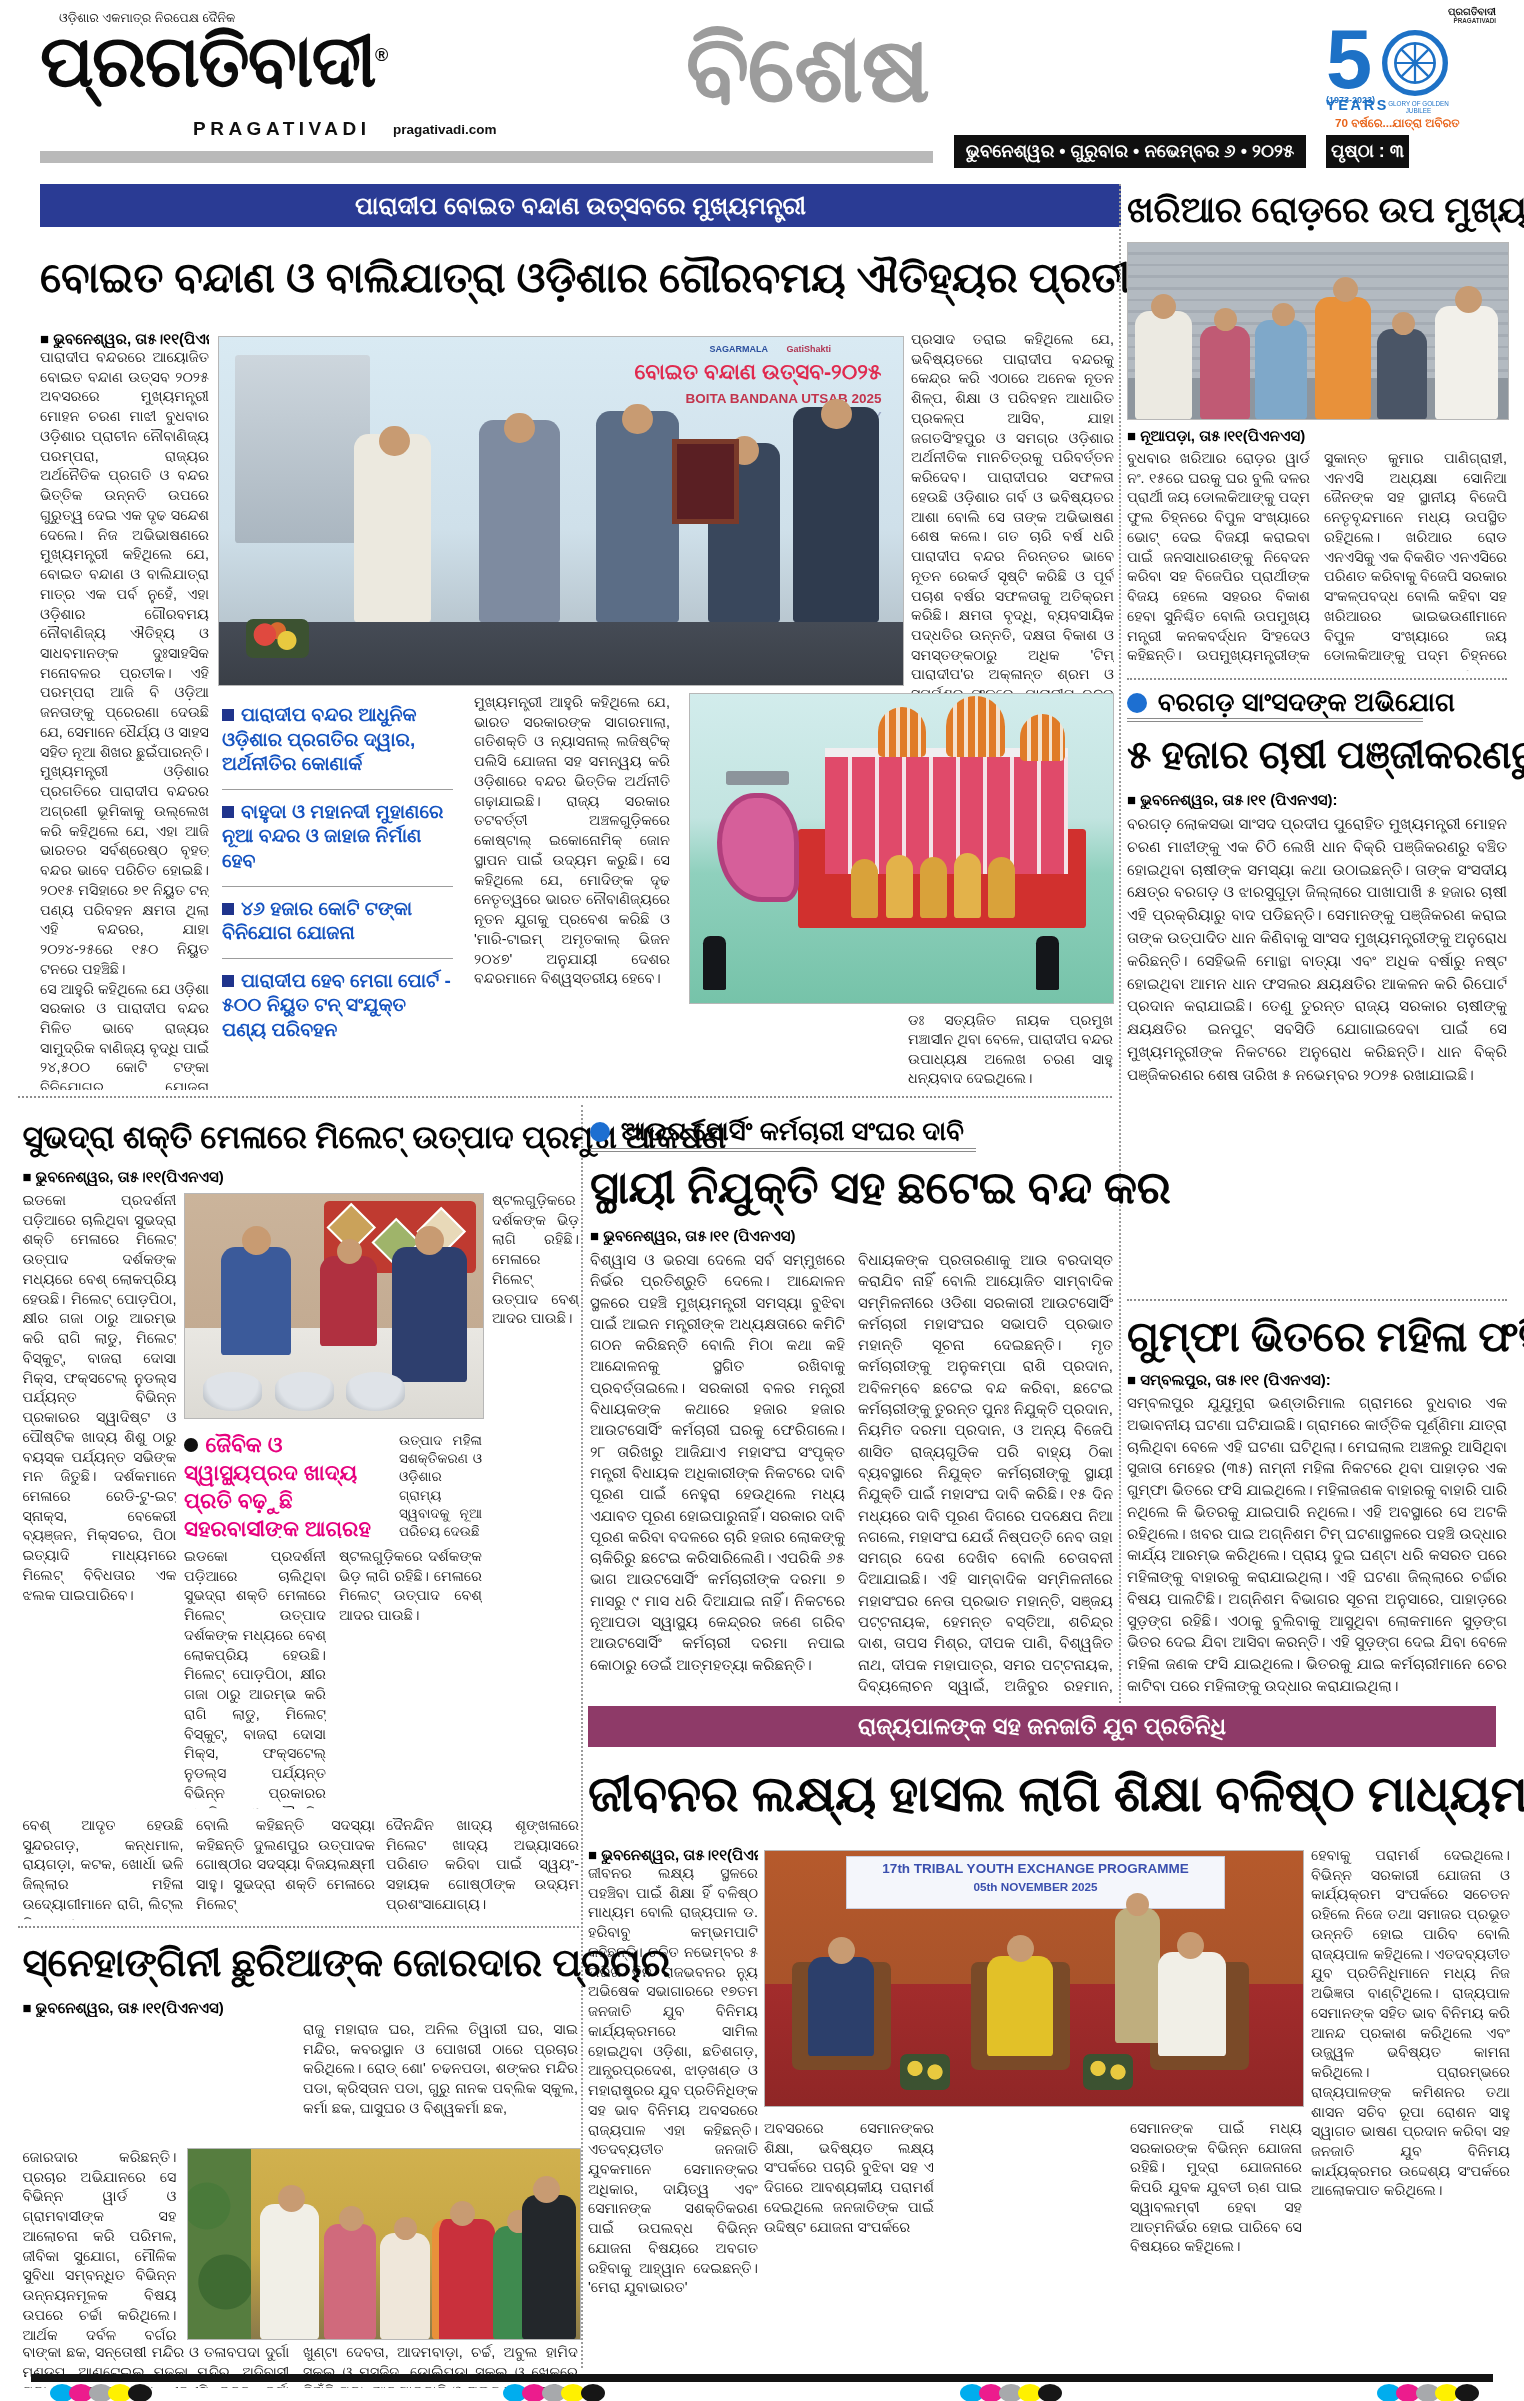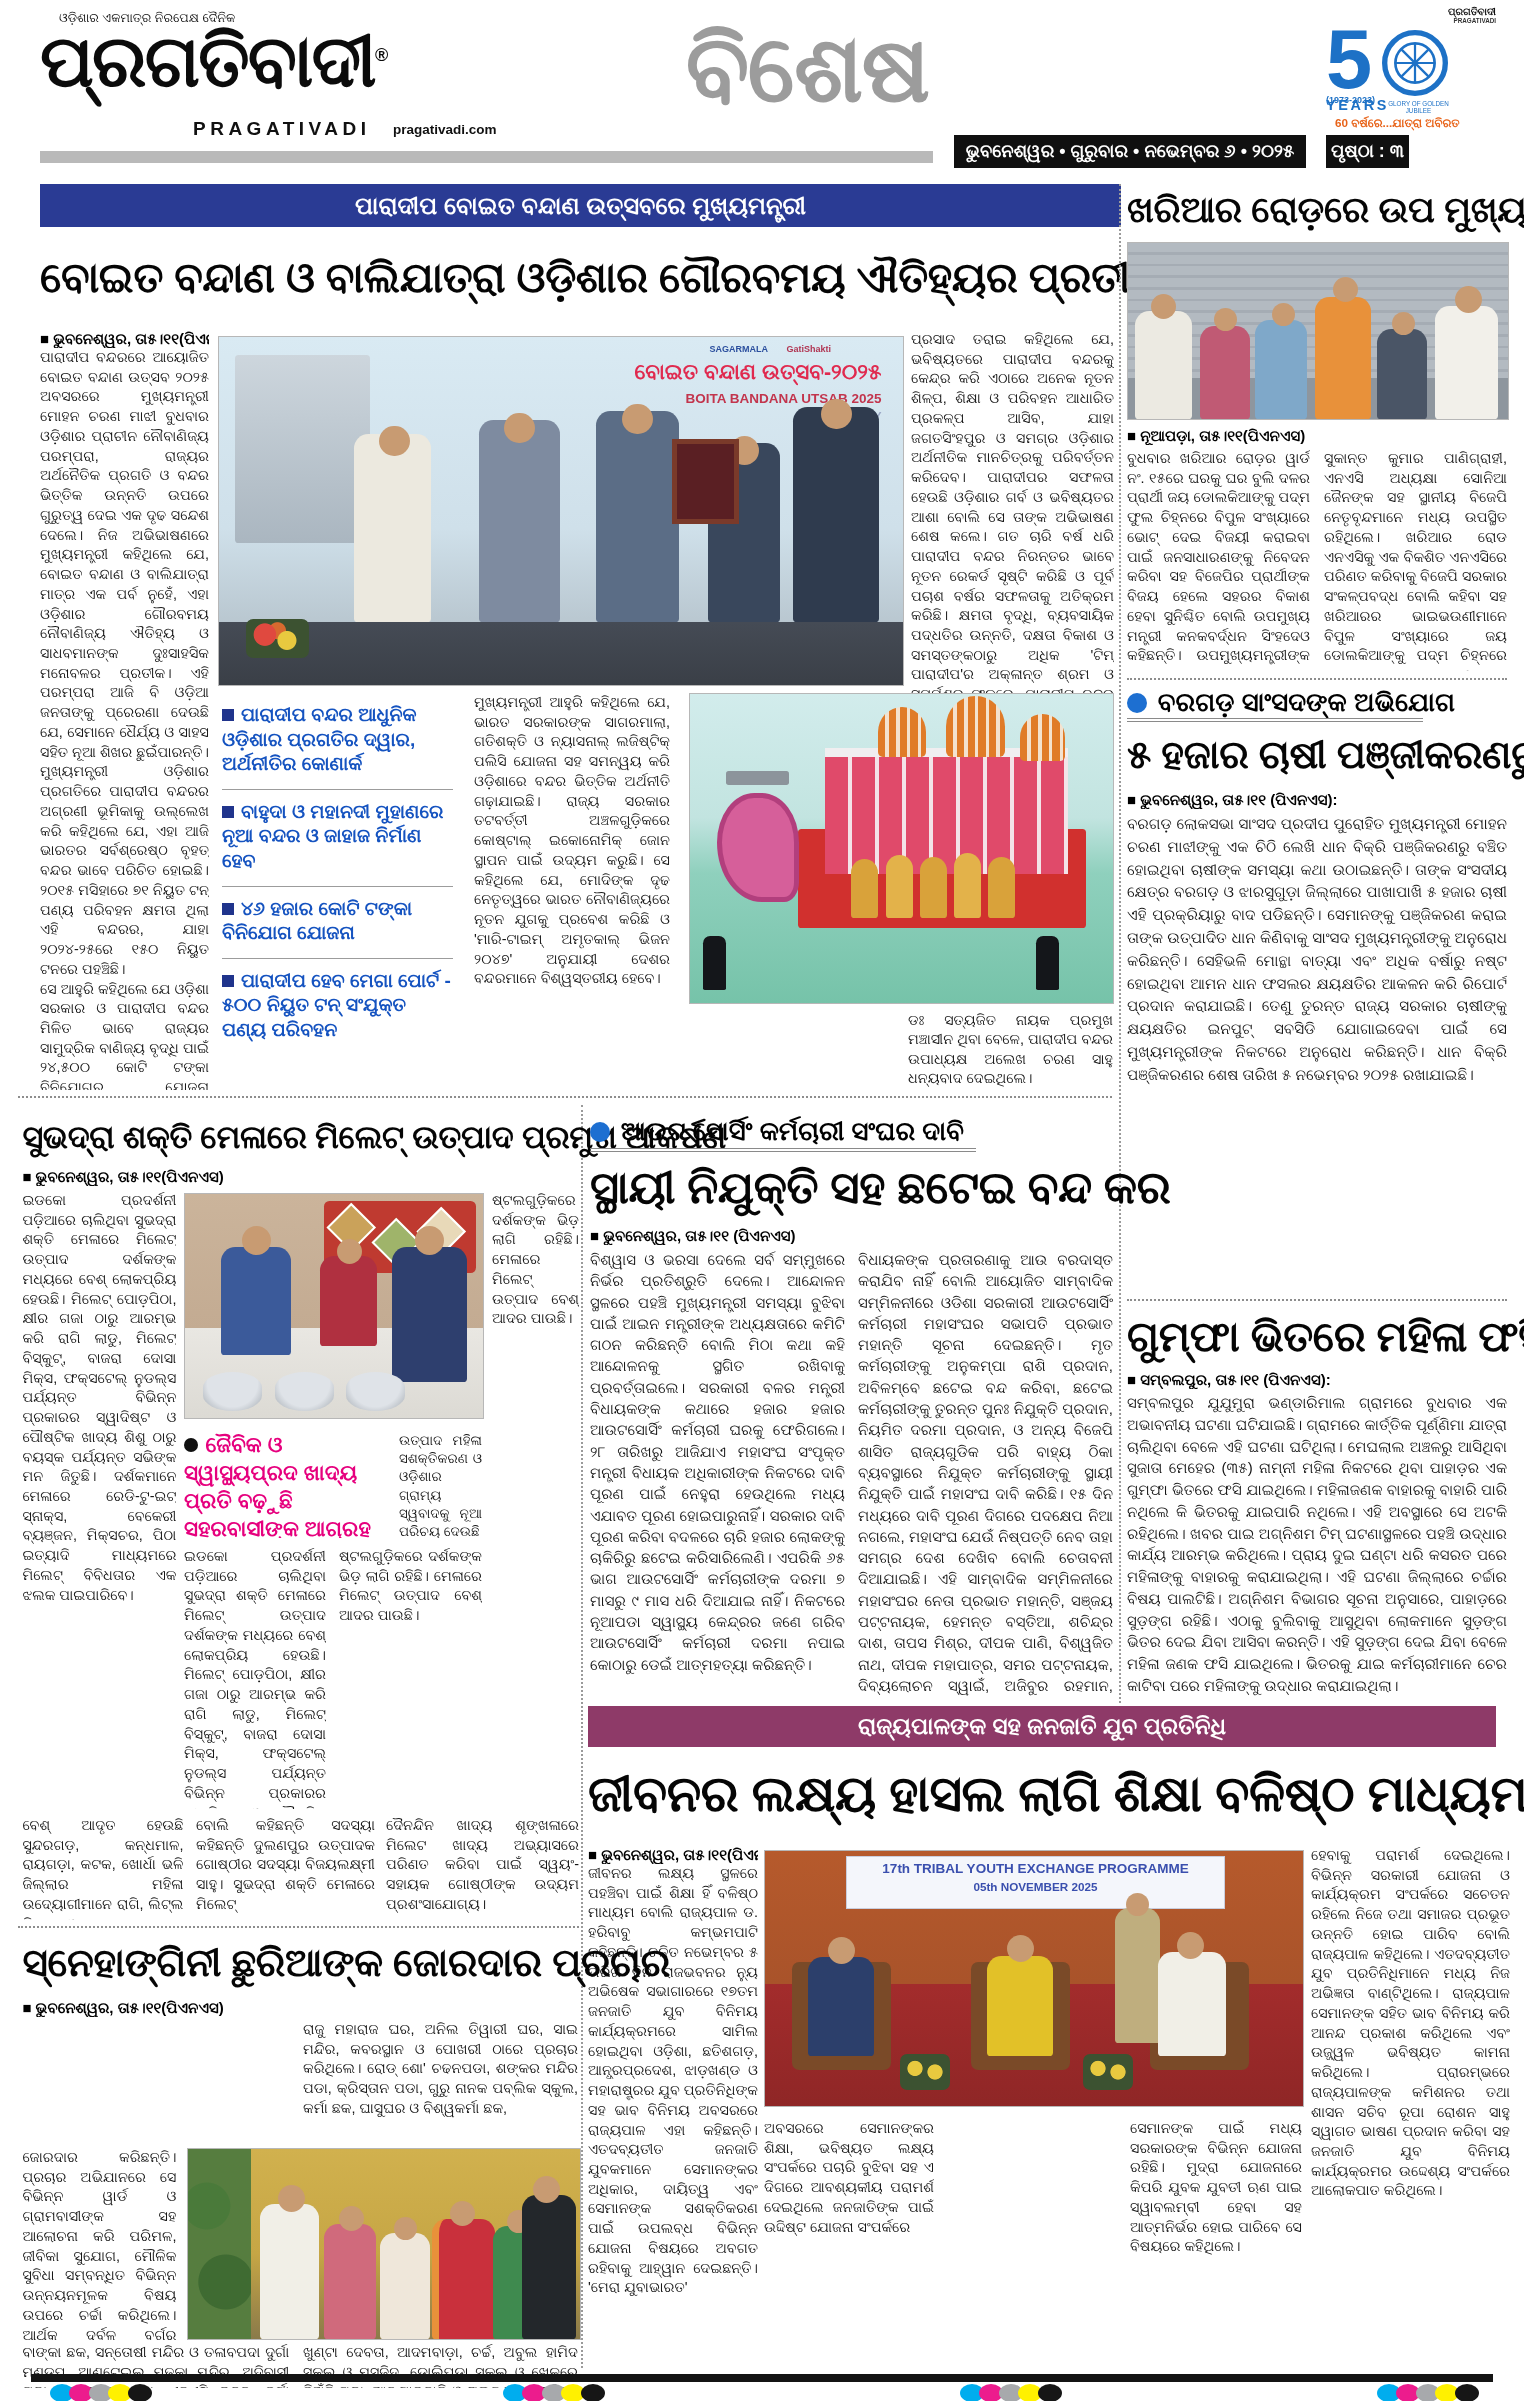--- a/index.html
+++ b/index.html
@@ -55,21 +55,21 @@
       <g stroke="#1d71c6" stroke-width="2.5">
         <line x1="37" y1="15" x2="37" y2="59"></line>
           <line x1="15" y1="37" x2="59" y2="37"></line>
         <line x1="22" y1="22" x2="52" y2="52"></line>
           <line x1="52" y1="22" x2="22" y2="52"></line>
       </g>
     </svg>
     <div style="position:absolute;left:0;top:88px;font-size:9px;color:#1d71c6;font-weight:bold;">(1973-2023)</div>
     <div style="position:absolute;left:0;top:90px;font-size:14.4px;color:#1d71c6;font-weight:bold;letter-spacing:2.7px;">YEARS</div>
     <div style="position:absolute;left:52px;top:93px;font-size:6.3px;color:#1d71c6;width:81px;text-align:center;">GLORY OF GOLDEN JUBILEE</div>
-    <div style="position:absolute;left:9px;top:109px;font-size:11.7px;color:#e8641a;font-weight:bold;white-space:nowrap;">60 ବର୍ଷରେ...ଯାତ୍ରା ଅବିରତ</div>
+    <div style="position:absolute;left:9px;top:109px;font-size:11.7px;color:#e8641a;font-weight:bold;white-space:nowrap;">70 ବର୍ଷରେ...ଯାତ୍ରା ଅବିରତ</div>
   </div>
 
   <div class="abs" style="left:40px;top:151px;width:893px;height:11.7px;background:#b9b9b9;"></div>
   <div class="abs kickbar" style="left:954px;top:135px;width:352px;height:33px;background:#101010;font-size:18px;">ଭୁବନେଶ୍ୱର • ଗୁରୁବାର • ନଭେମ୍ବର ୬ • ୨୦୨୫</div>
   <div class="abs kickbar" style="left:1326px;top:135px;width:83px;height:33px;background:#101010;font-size:18px;">ପୃଷ୍ଠା : ୩</div>
 
   <div class="abs kickbar" style="left:40px;top:184px;width:1081px;height:43px;background:#2a3b94;font-size:24px;">ପାରାଦୀପ ବୋଇତ ବନ୍ଦାଣ ଉତ୍ସବରେ ମୁଖ୍ୟମନ୍ତ୍ରୀ</div>
   <div class="abs hl center" style="left:40px;top:235px;width:1081px;height:86px;font-size:42px;line-height:86px;white-space:nowrap;">ବୋଇତ ବନ୍ଦାଣ ଓ ବାଲିଯାତ୍ରା ଓଡ଼ିଶାର ଗୌରବମୟ ଐତିହ୍ୟର ପ୍ରତୀକ</div>
 
   <div class="abs" style="left:40px;top:330px;width:169px;height:760px;overflow:hidden;">

